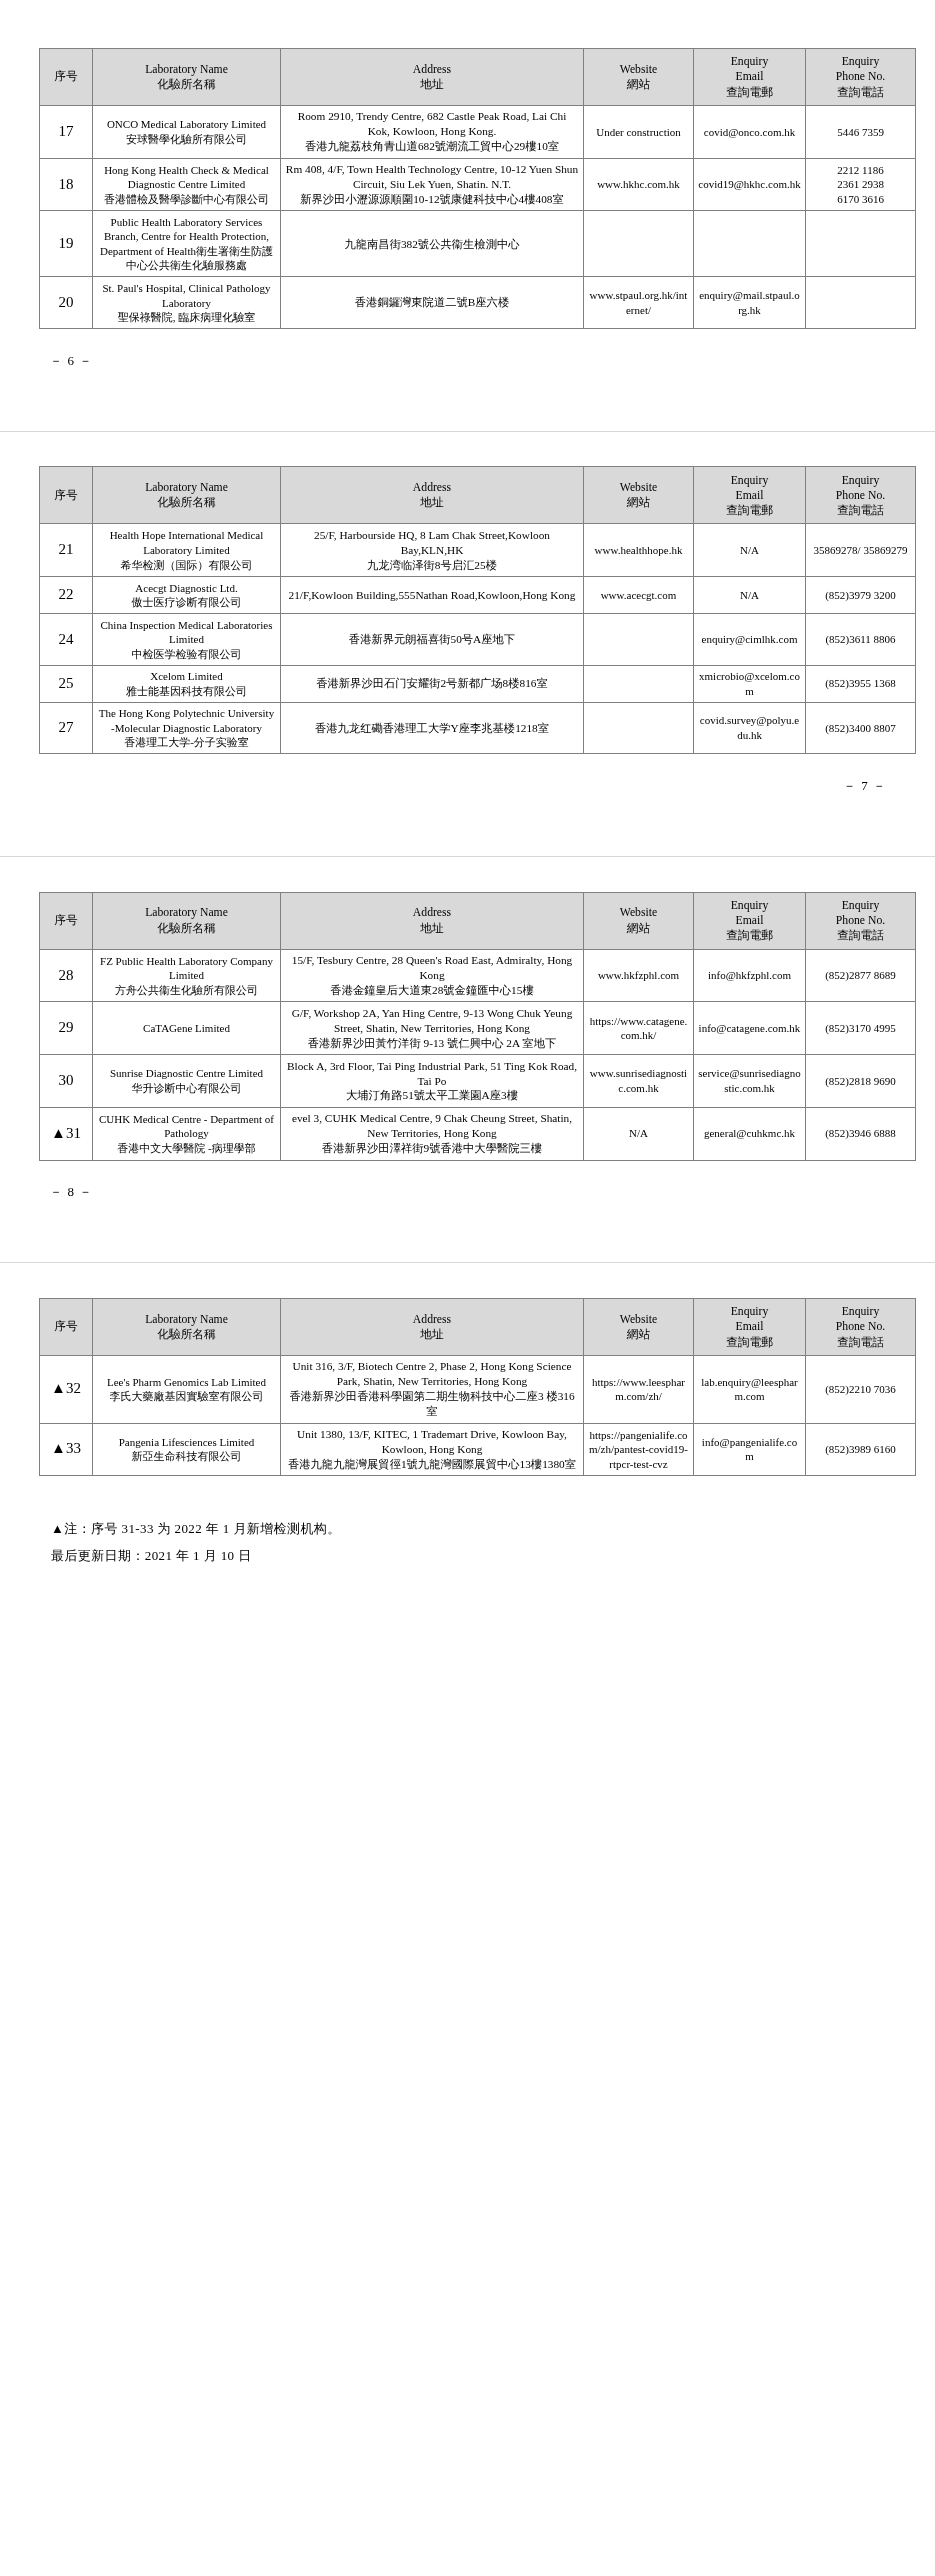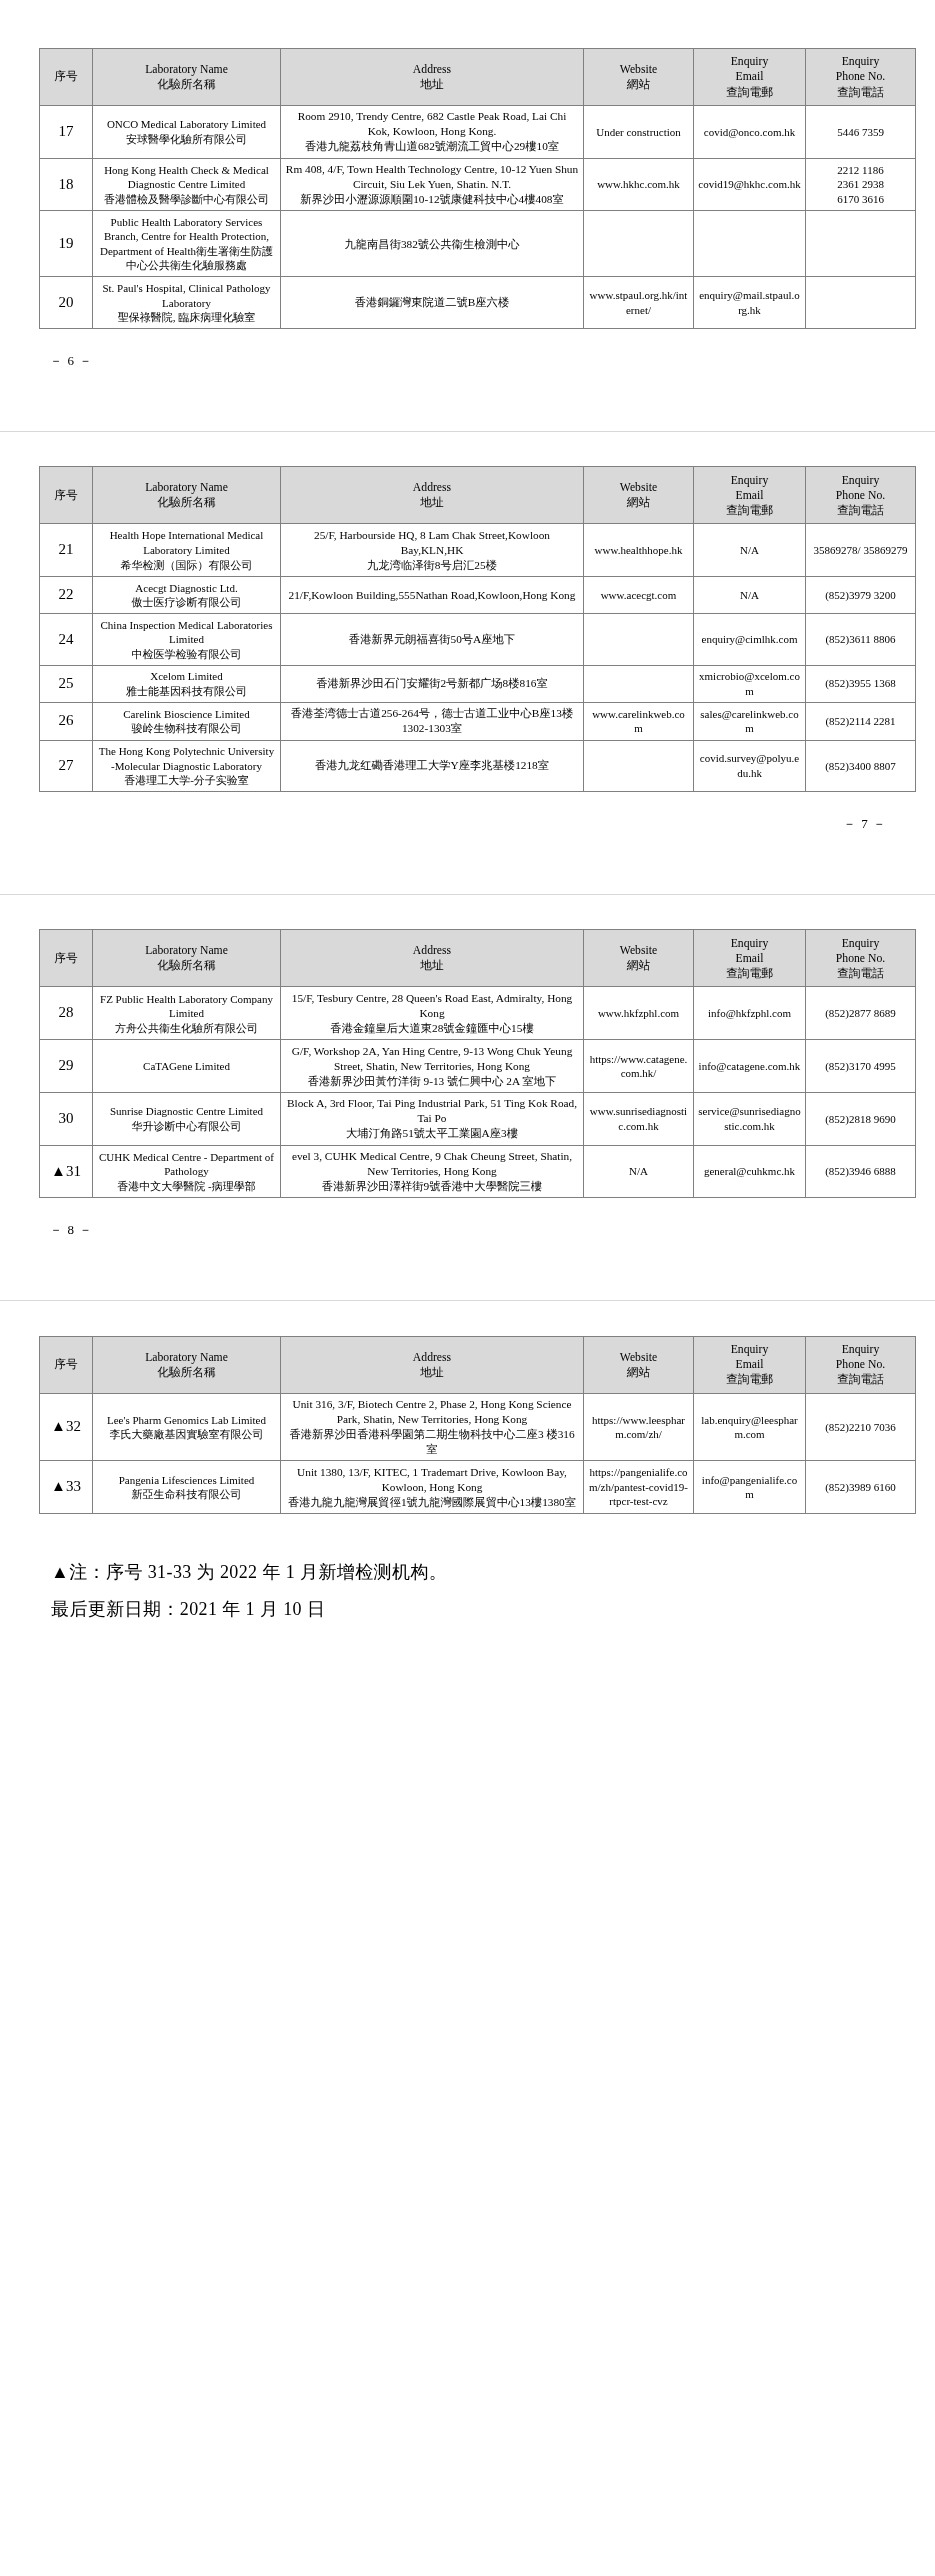--- a/index.html
+++ b/index.html
@@ -69,21 +69,21 @@
     padding: 22.5px 0 0 10.4px;
   }
   .pagenum-right {
     font-size: 13px;
     letter-spacing: 0.9px;
     padding: 22.5px 10.4px 0 0;
     text-align: right;
   }
   .notes {
     padding: 40px 0 0 12px;
-    font-size: 18px;
+    font-size: 13px;
     line-height: 2.05;
     letter-spacing: 0.4px;
   }
   .notes div { white-space: pre; }
   .tail { height: 61px; }
 </style>
 </head>
 <body>
 
 <div id="doc-root">
@@ -179,28 +179,20 @@
           </tr>
           <tr>
             <td class="num">25</td>
             <td class="name">Xcelom Limited<br>雅士能基因科技有限公司</td>
             <td class="addr addr-just">香港新界沙田石门安耀街2号新都广场8楼816室</td>
             <td class="web"></td>
             <td class="email">xmicrobio@xcelom.com</td>
             <td class="phone">(852)3955 1368</td>
           </tr>
           <tr>
-            <td class="num">26</td>
-            <td class="name">Carelink Bioscience Limited<br>骏岭生物科技有限公司</td>
-            <td class="addr addr-just">香港荃湾德士古道256-264号，德士古道工业中心B座13楼1302-1303室</td>
-            <td class="web">www.carelinkweb.com</td>
-            <td class="email">sales@carelinkweb.com</td>
-            <td class="phone">(852)2114 2281</td>
-          </tr>
-          <tr>
             <td class="num">27</td>
             <td class="name">The Hong Kong Polytechnic University -Molecular Diagnostic Laboratory<br>香港理工大学-分子实验室</td>
             <td class="addr addr-just">香港九龙红磡香港理工大学Y座李兆基楼1218室</td>
             <td class="web"></td>
             <td class="email">covid.survey@polyu.edu.hk</td>
             <td class="phone">(852)3400 8807</td>
           </tr>
         </tbody>
       </table>
       <div class="pagenum-right">－ 7 －</div>

